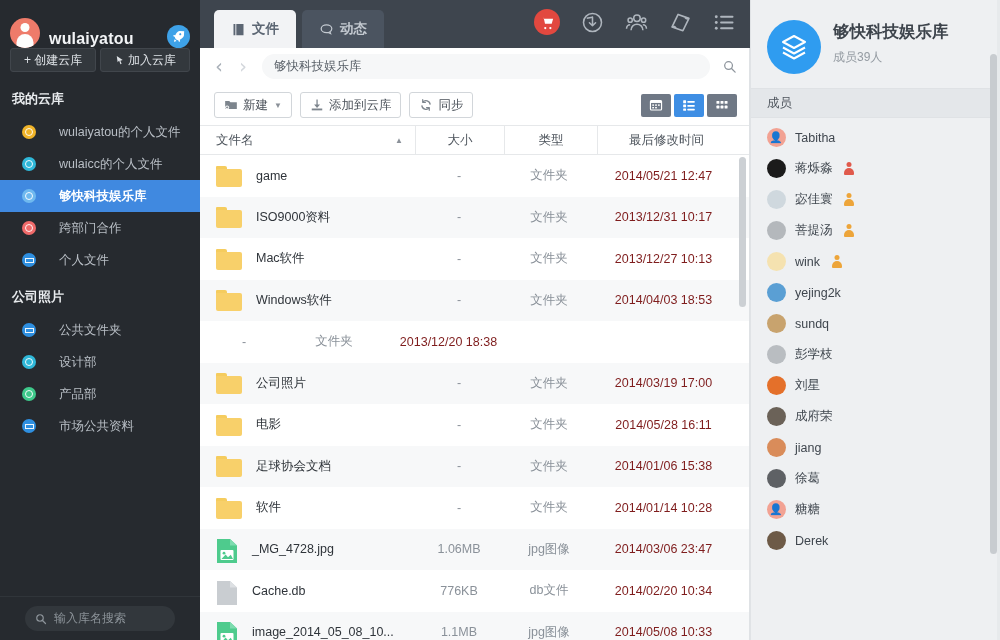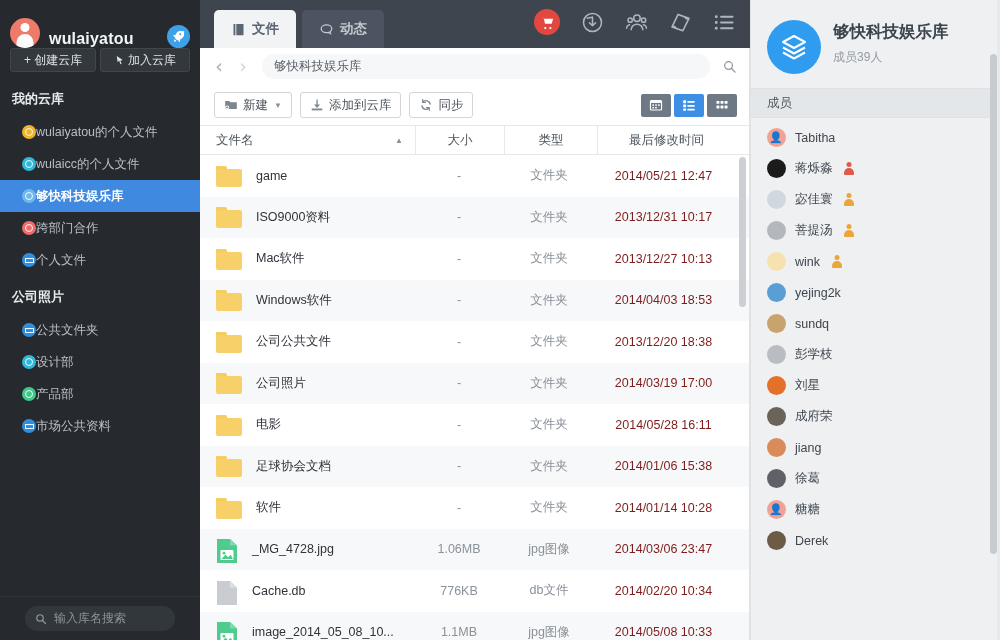--- a/index.html
+++ b/index.html
@@ -58,21 +58,21 @@
     font-size: 12px; display: flex; align-items: center;
     justify-content: center; gap: 3px; white-space: nowrap;
     cursor: pointer;
   }
   .sb-section-title {
     font-size: 13px; color: #e8ebee; font-weight: bold;
     padding: 6px 0 8px 12px;
   }
   .sb-item {
     height: 32px; display: flex; align-items: center;
-    padding-left: 22px; gap: 0; font-size: 12.5px;
+    padding-left: 22px; gap: 23px; font-size: 12.5px;
     color: #b9bfc6; cursor: pointer; white-space: nowrap;
   }
   .sb-item.active { background: #4089e0; color: #fff; font-weight: bold; }
   .lib-dot {
     width: 14px; height: 14px; border-radius: 50%;
     flex: 0 0 14px; position: relative;
     display: flex; align-items: center; justify-content: center;
   }
   .lib-dot::after {
     content: ""; width: 6px; height: 6px;
@@ -530,24 +530,20 @@
         <div class="frow alt">
           <div class="f-name">
               <span class="fico folder"></span>
               <span>Windows软件</span>
             </div>
           <div class="f-size">-</div>
           <div class="f-type">文件夹</div>
           <div class="f-time">2014/04/03 18:53</div>
         </div>
         <div class="frow">
-          <div class="f-name">
-              <span class="fico folder"></span>
-              <span>公司公共文件</span>
-            </div>
           <div class="f-size">-</div>
           <div class="f-type">文件夹</div>
           <div class="f-time">2013/12/20 18:38</div>
         </div>
         <div class="frow alt">
           <div class="f-name">
               <span class="fico folder"></span>
               <span>公司照片</span>
             </div>
           <div class="f-size">-</div>

